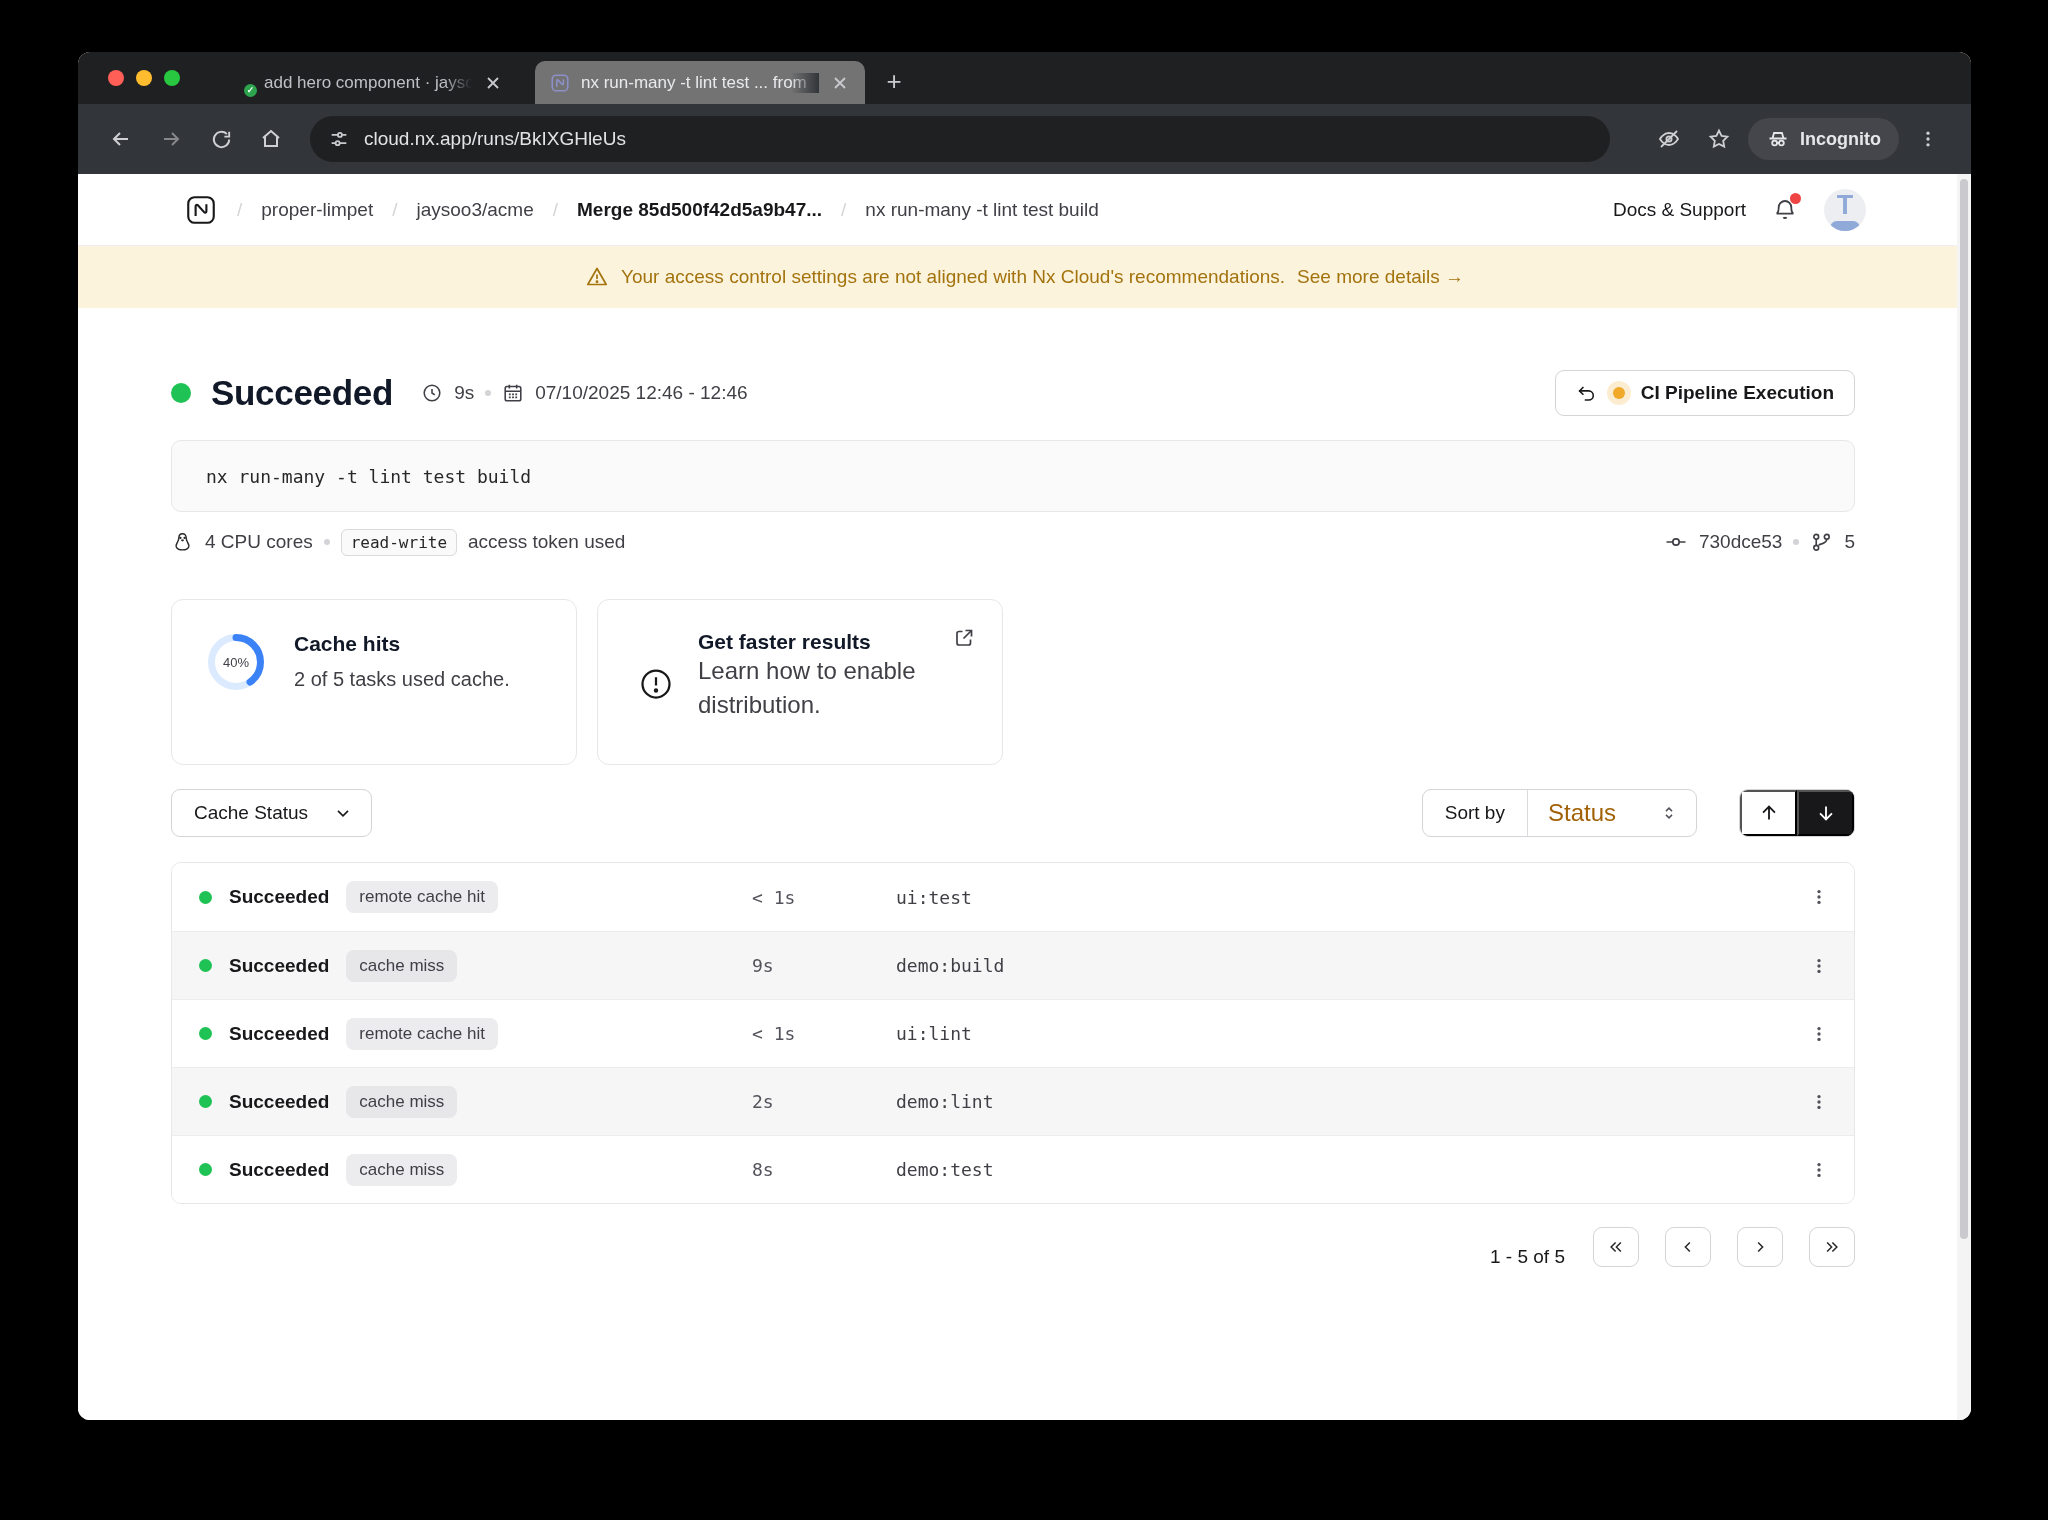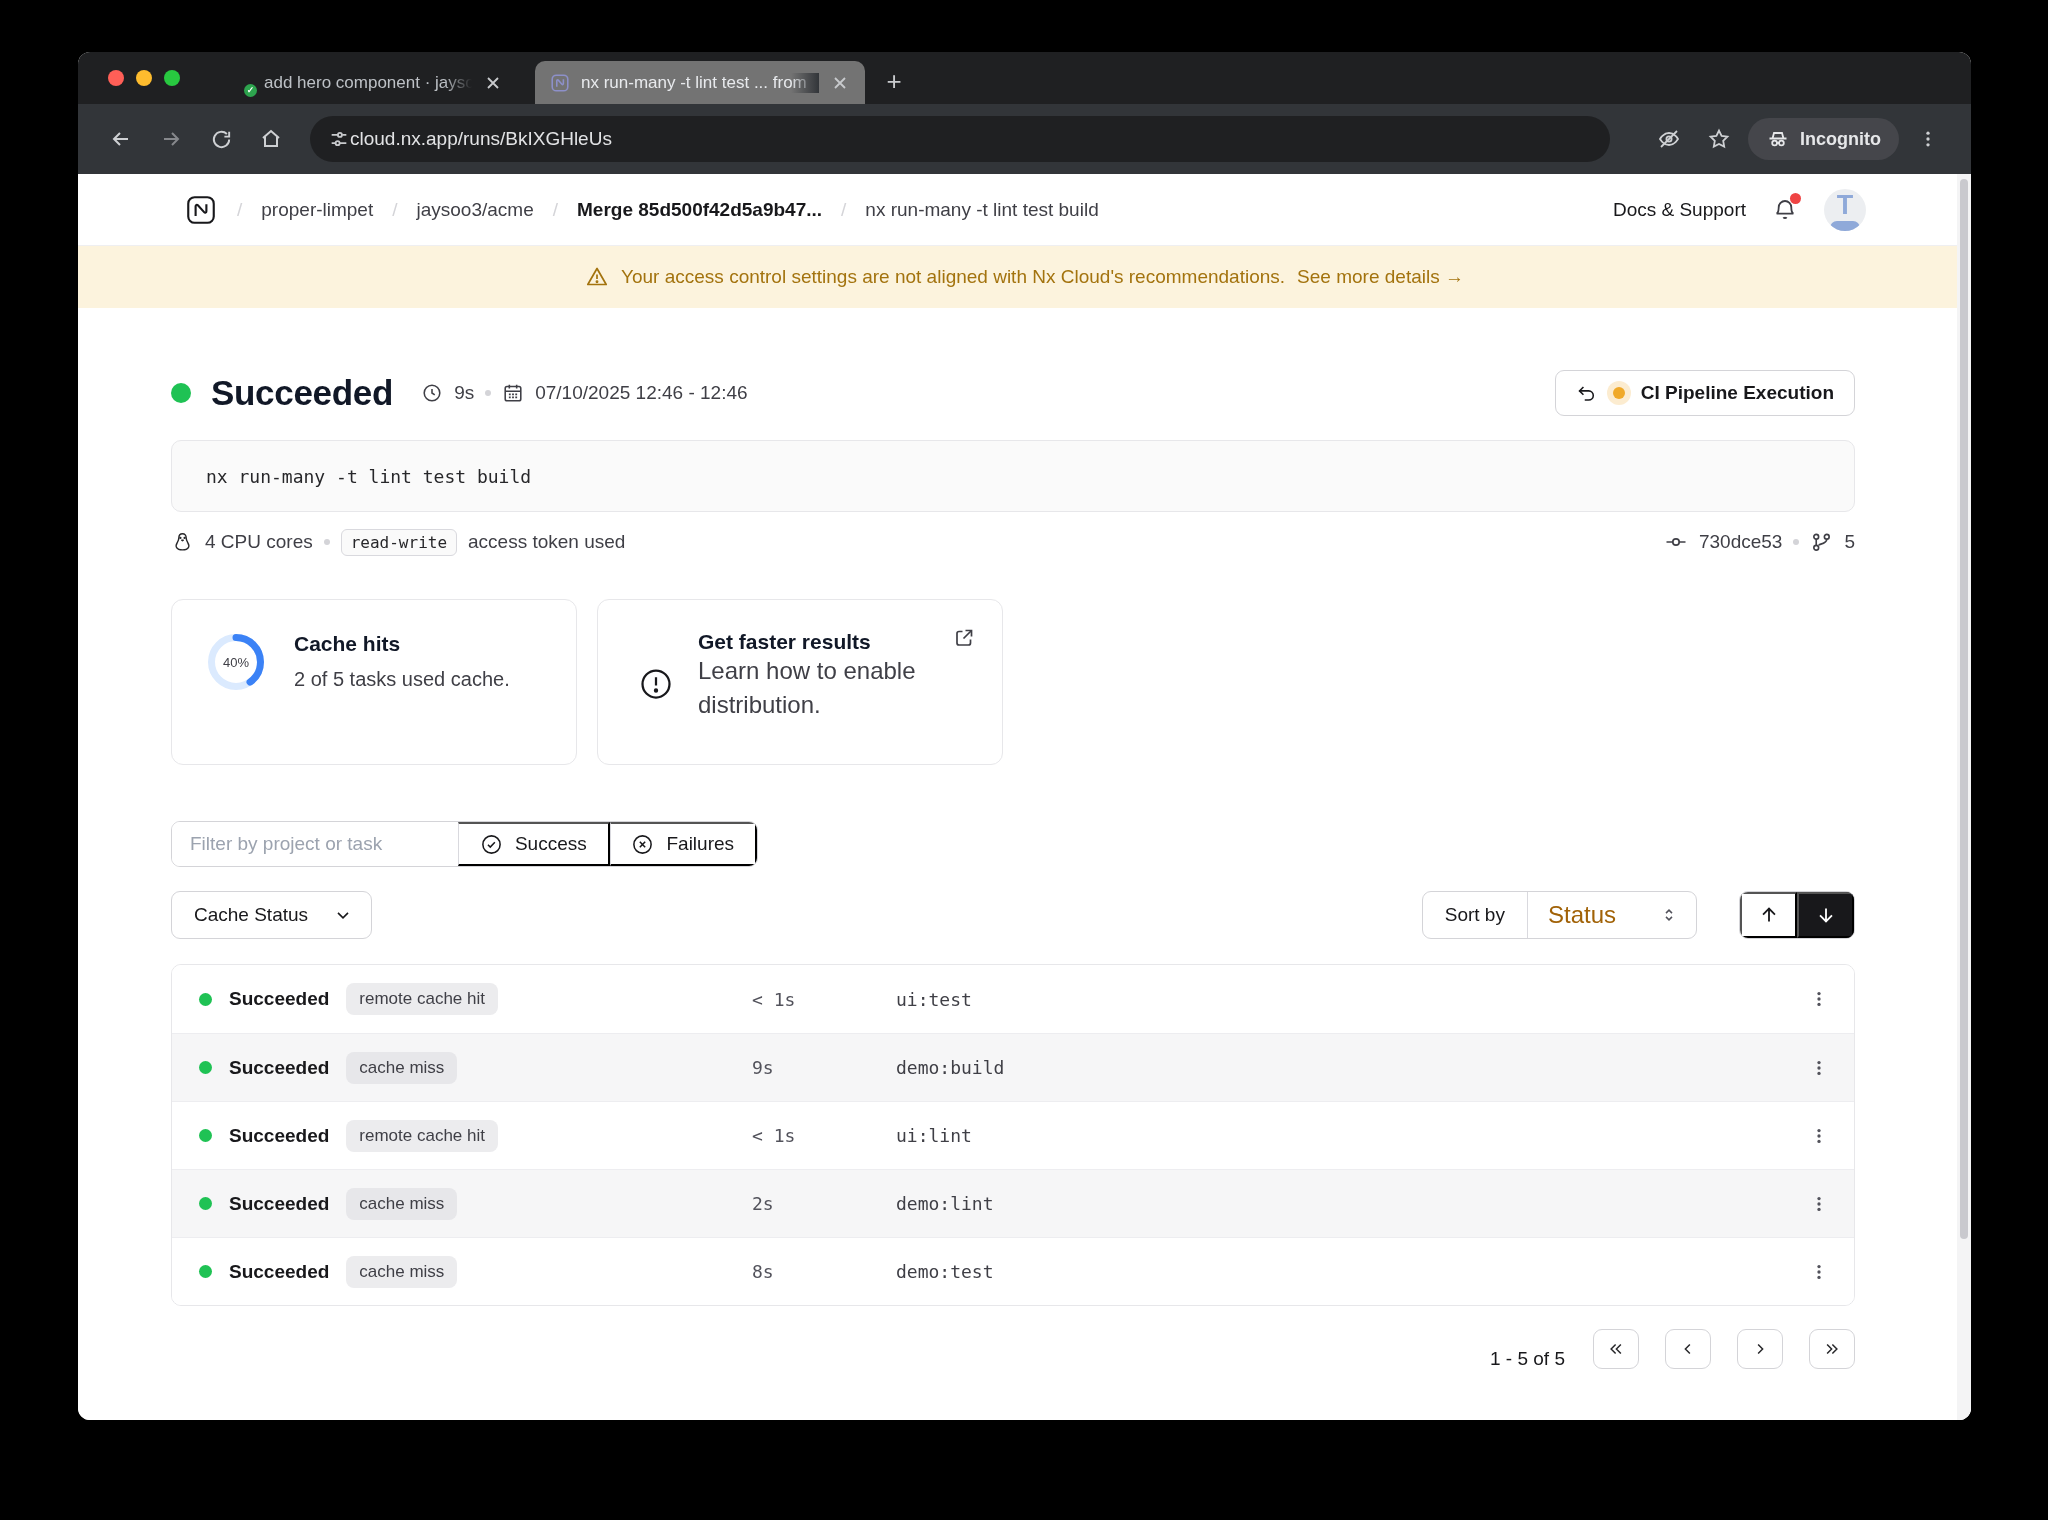--- a/index.html
+++ b/index.html
@@ -35,21 +35,21 @@
   .tab-close { width:22px; height:22px; border-radius:6px; display:flex; align-items:center; justify-content:center; color:#c8cacd; flex:none; }
   .favicon { width:22px; height:22px; flex:none; position:relative; }
   .gh-circle { width:20px; height:20px; border-radius:50%; background:#8b949e; }
   .gh-check { position:absolute; right:-3px; bottom:-3px; width:13px; height:13px; border-radius:50%; background:#2da44e; color:#fff; font-size:9px; line-height:13px; text-align:center; font-weight:bold; }
   .newtab { position:absolute; left:800px; top:14px; width:32px; height:32px; color:#c8cacd; font-size:26px; line-height:30px; text-align:center; border-radius:8px; }
 
   
   .toolbar { height:70px; background:#323539; display:flex; align-items:center; padding:0 22px; gap:8px; flex:none; }
   .nav-btn { width:42px; height:42px; border-radius:50%; display:flex; align-items:center; justify-content:center; color:#ced0d3; flex:none; }
   .nav-btn.dim { color:#86888c; }
-  .urlbar { margin-left:10px; width:1300px; height:46px; background:#1f2022; border-radius:23px; display:flex; align-items:center; padding:15px 18px; gap:0; }
+  .urlbar { margin-left:10px; width:1300px; height:46px; background:#1f2022; border-radius:23px; display:flex; align-items:center; padding:15px 18px; gap:14px; }
   .url-text { color:#e2e3e5; font-size:19px; }
   .toolbar-right { margin-left:auto; display:flex; align-items:center; gap:8px; }
   .incognito-pill { height:42px; background:#45464b; border-radius:21px; display:flex; align-items:center; gap:10px; padding:0 18px; color:#e6e7e9; font-size:18px; font-weight:600; }
 
   
   .content { flex:1; background:#fff; position:relative; overflow:hidden; }
 
   .appheader { height:72px; display:flex; align-items:center; padding:0 105px 0 106px; border-bottom:1px solid #efeff1; }
   .crumbs { display:flex; align-items:center; gap:19px; font-size:19px; color:#3f3f46; }
   .crumb-sep { color:#d4d4d8; }
@@ -383,37 +383,20 @@
           <span class="ext-icon">
             <svg width="24" height="24" viewBox="0 0 24 24" fill="none" stroke="currentColor" stroke-width="1.7">
                 <path d="M10.5 5.5H7a2 2 0 0 0-2 2V17a2 2 0 0 0 2 2h9.5a2 2 0 0 0 2-2v-3.5"></path>
                 <path d="M13.5 4.5H19.5V10.5"></path>
                 <path d="M19 5l-7.5 7.5"></path>
               </svg>
           </span>
         </div>
       </div>
 
-      <div class="filter-row">
-        <input class="filter-input" placeholder="Filter by project or task" style="">
-        <button class="filter-btn success">
-          <svg width="23" height="23" viewBox="0 0 24 24" fill="none" stroke="#18181b" stroke-width="1.6">
-              <circle cx="12" cy="12" r="9"></circle>
-              <path d="M8.3 12.3l2.4 2.4 4.8-5"></path>
-            </svg>
-          <span>Success</span>
-        </button>
-        <button class="filter-btn failures">
-          <svg width="23" height="23" viewBox="0 0 24 24" fill="none" stroke="#18181b" stroke-width="1.6">
-              <circle cx="12" cy="12" r="9"></circle>
-              <path d="M9.2 9.2l5.6 5.6M14.8 9.2l-5.6 5.6"></path>
-            </svg>
-          <span>Failures</span>
-        </button>
-      </div>
 
       <div class="controls-row">
         <button class="cache-status-btn">
           <span>Cache Status</span>
           <svg width="20" height="20" viewBox="0 0 24 24" fill="none" stroke="#18181b" stroke-width="1.9">
               <path d="M6 9.5l6 6 6-6"></path>
             </svg>
         </button>
 
         <div class="sort-group">

